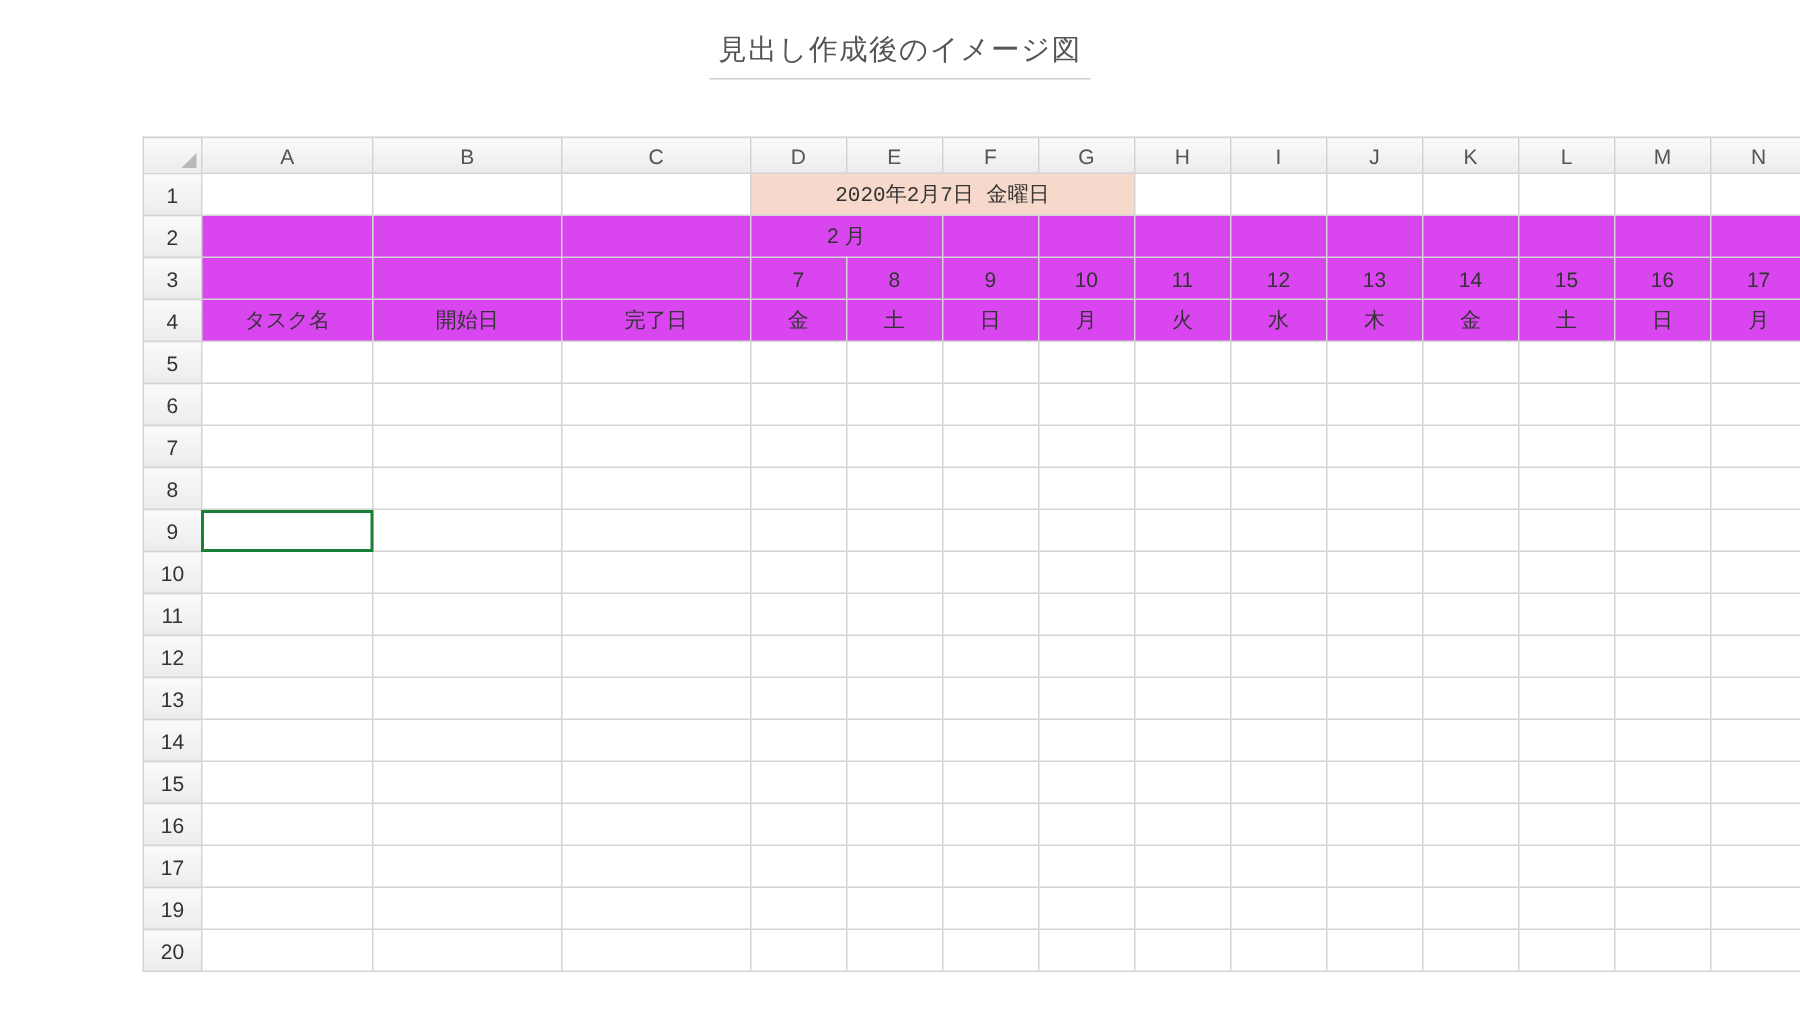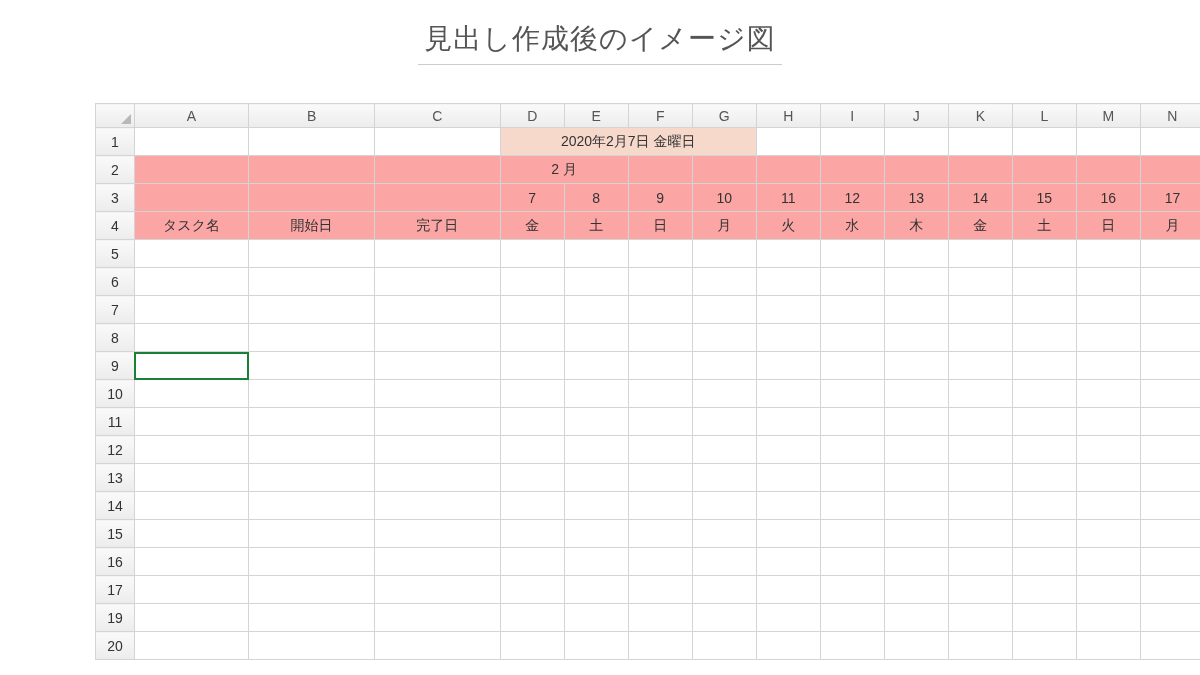--- a/index.html
+++ b/index.html
@@ -9,21 +9,21 @@
     }
     body {
       font-family: "Hiragino Kaku Gothic ProN", "メイリオ", Meiryo, sans-serif;
       background: #ffffff;
       width: 1200px;
       height: 675px;
       overflow: hidden;
     }
     .page-title {
       text-align: center;
-      font-size: 28px;
+      font-size: 19px;
       font-weight: 300;
       color: #555;
       padding: 20px 0 8px 0;
       letter-spacing: 1px;
     }
     .page-title-inner {
       display: inline-block;
       border-bottom: 1px solid #ccc;
       padding: 0 6px 6px 6px;
     }
@@ -82,22 +82,22 @@
       height: 0;
       border-left: 10px solid transparent;
       border-bottom: 10px solid #b8b8b8;
     }
 
     .col-A { width: 100px; }
     .col-B { width: 110px; }
     .col-C { width: 110px; }
     .col-date { width: 56px; }
 
-    td.blue { background: #fca5a5; }
-    td.peach { background: #f7d9cc; }
+    td.blue { background: #d946ef; }
+    td.peach { background: #f7d9cc; font-family: Liberation Mono, monospace; }
 
     td.cell-left { text-align: left; padding-left: 6px; }
     td.selected {
       outline: 2px solid #1a7f37;
       outline-offset: -2px;
       background: #fff;
     }
   </style>
 </head>
 <body>

